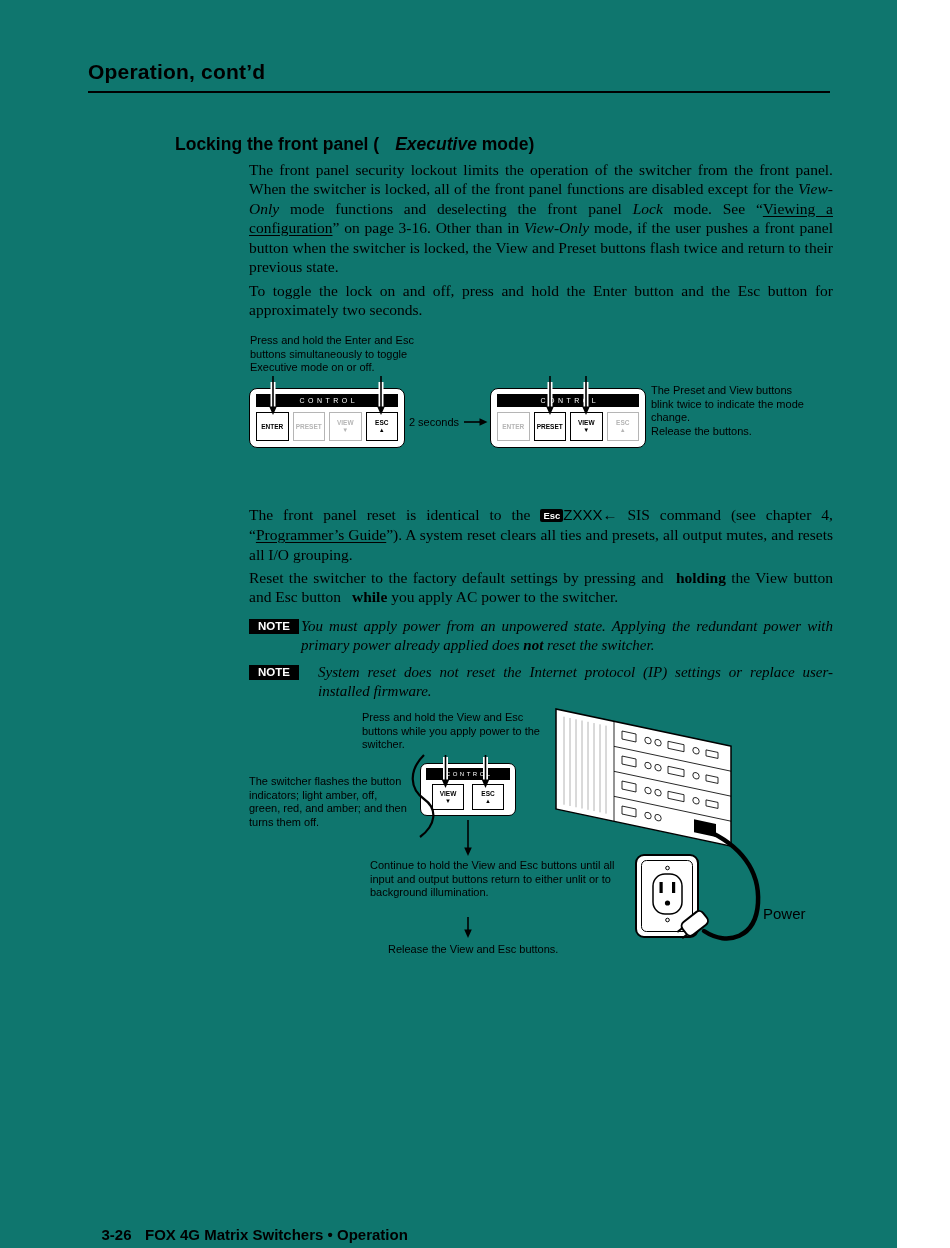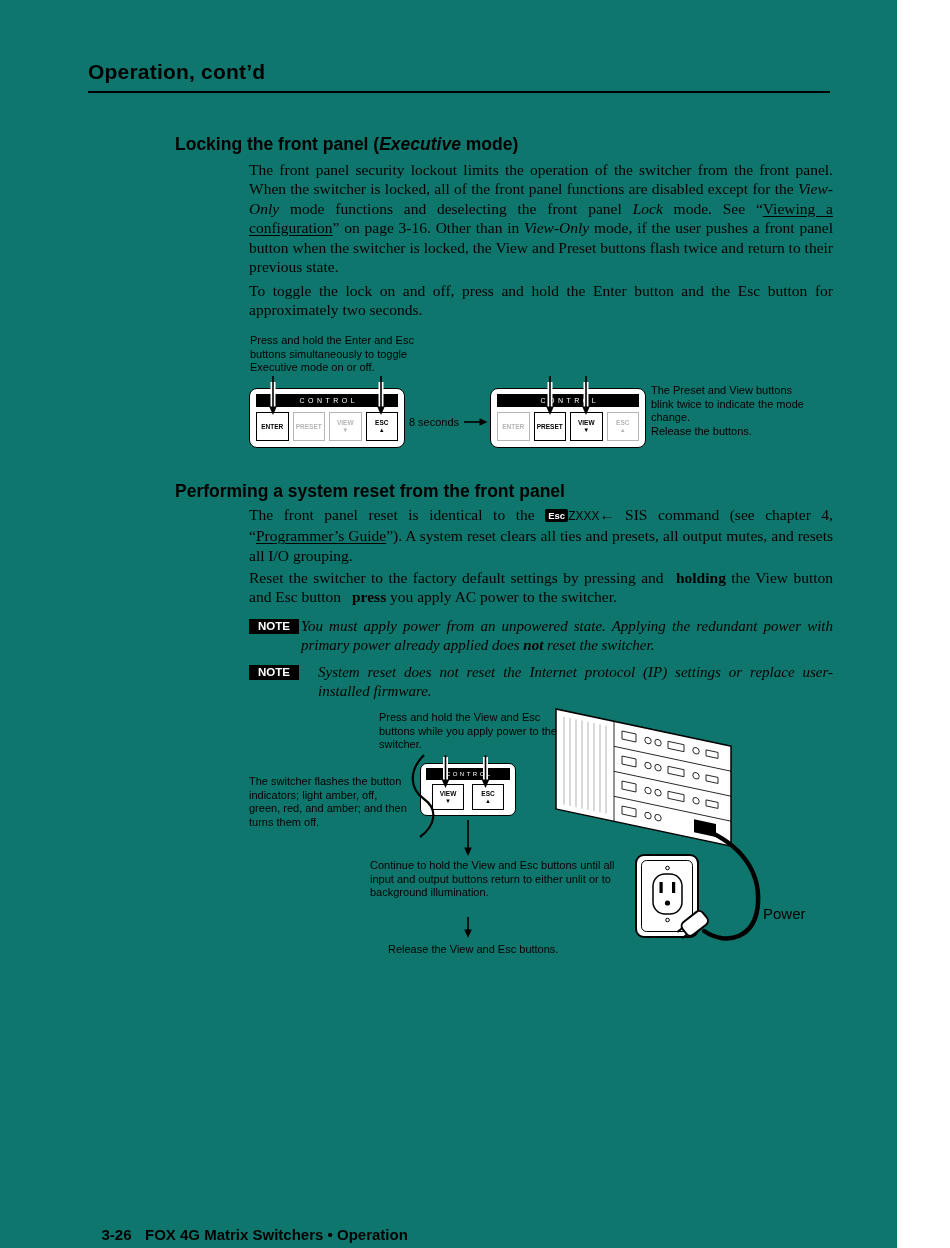--- a/index.html
+++ b/index.html
@@ -3,21 +3,21 @@
 <meta charset="utf-8">
 <style>
   * { margin:0; padding:0; box-sizing:border-box; }
   html,body { background:#fff; }
   .page { position:relative; width:897px; height:1248px; background:#0f766e; color:#000;
           font-family:"Liberation Serif", serif; overflow:hidden; }
   .abs { position:absolute; }
   .h1 { font-family:"Liberation Sans", sans-serif; font-weight:bold; font-size:21px; letter-spacing:.2px; }
   .rule { height:2px; background:#000; }
   .h2 { font-family:"Liberation Sans", sans-serif; font-weight:bold; font-size:17.5px; }
-  .h2 .bi { font-style:italic; }
+  .h2 .bi { font-style:italic;margin-left:16px; }
   .body { font-size:15.5px; line-height:19.4px; text-align:justify; }
   .body em { font-style:italic; }
   .body b { font-weight:bold;padding-left:7px; }
   .ulink { text-decoration:underline; text-underline-offset:2px; }
   .cap { font-family:"Liberation Sans", sans-serif; font-size:11px; line-height:13.5px; color:#000; }
   .panel { border:1.6px solid #000; border-radius:8px; background:#fff; }
   .cbar { background:#000; color:#fff; font-family:"Liberation Sans", sans-serif; font-size:7px;
           letter-spacing:3.5px; text-align:center; height:13px; line-height:13px; margin:5px 6px 0;
           text-indent:3.5px; }
   .btnrow { display:flex; gap:4px; padding:5px 6px 6px; }
@@ -30,21 +30,21 @@
   .panel.small .cbar { font-size:6px; letter-spacing:2.5px; height:12px; line-height:12px; margin:4px 5px 0; text-indent:2.5px; }
   .panel.small .btnrow { padding:4px 8px 5px; gap:8px; }
   .panel.small .pbtn { flex:none; width:32px; height:26px; }
   .notebadge { background:#000; color:#fff; font-family:"Liberation Sans", sans-serif; font-weight:bold;
                font-size:11.5px; line-height:15px; padding:0 9px; display:inline-block; }
   .noteit { font-style:italic; font-size:15px; line-height:19.3px; text-align:justify; }
   .noteit .bi { font-weight:bold; }
   .esckey { display:inline-block; background:#000; color:#fff; font-family:"Liberation Sans", sans-serif;
             font-weight:bold; font-size:9.5px; line-height:11px; padding:1px 3px; border-radius:2px;
             vertical-align:1px; }
-  .cmdtxt { font-family:"Liberation Sans", sans-serif; font-size:12px; }
+  .cmdtxt { font-family:"Liberation Sans", sans-serif; font-size:15px; }
   .rettxt { font-weight:bold; font-size:15px; }
   .powerlabel { font-family:"Liberation Sans", sans-serif; font-size:15px;margin-top:36px; }
   .footer { font-family:"Liberation Sans", sans-serif; font-weight:bold; font-size:15px; }
   .footer .pn { display:inline-block; width:57px;text-align:center; }
   svg { display:block; pointer-events:none; }
 </style>
 </head>
 <body>
 
 <div class="page">
@@ -75,21 +75,21 @@
             <span>VIEW</span>
             <span class="tri">▼</span>
           </div>
         <div class="pbtn">
             <span>ESC</span>
             <span class="tri">▲</span>
           </div>
       </div>
     </div>
 
-    <div class="abs cap" style="left:157px;top:84px;width:56px;text-align:center;">8 seconds</div>
+    <div class="abs cap" style="left:157px;top:84px;width:56px;text-align:center;">2 seconds</div>
 
     <div class="panel abs" style="left:241px;top:56px;width:156px;">
       <div class="cbar">CONTROL</div>
       <div class="btnrow">
         <div class="pbtn dim">
             <span>ENTER</span>
           </div>
         <div class="pbtn">
             <span>PRESET</span>
           </div>
@@ -126,25 +126,24 @@
       <g fill="#000">
         <polygon points="24,83 20.2,74.5 27.8,74.5"></polygon>
         <polygon points="132,83 128.2,74.5 135.8,74.5"></polygon>
         <polygon points="301,83 297.2,74.5 304.8,74.5"></polygon>
         <polygon points="337,83 333.2,74.5 340.8,74.5"></polygon>
         <polygon points="238.5,90 230.5,86.2 230.5,93.8"></polygon>
       </g>
     </svg>
   </div>
 
-  <div class="abs h2" style="left:175px;top:481px;">Performing a system reset from the front panel</div>
 
   <div class="abs body" style="left:249px;top:505px;width:584px;"><span>The front panel reset is identical to the </span><span class="esckey">Esc</span><span class="cmdtxt">ZXXX</span><span class="rettxt">←</span><span> SIS command (see chapter 4, “</span><span class="ulink">Programmer’s Guide</span><span>”).  A system reset clears all ties and presets, all output mutes, and resets all I/O grouping.</span></div>
 
-  <div class="abs body" style="left:249px;top:568px;width:584px;"><span>Reset the switcher to the factory default settings by pressing and </span><b>holding</b><span> the View button and Esc button </span><b>press</b><span> you apply AC power to the switcher.</span></div>
+  <div class="abs body" style="left:249px;top:568px;width:584px;"><span>Reset the switcher to the factory default settings by pressing and </span><b>holding</b><span> the View button and Esc button </span><b>while</b><span> you apply AC power to the switcher.</span></div>
 
   <div class="abs" style="left:249px;top:617px;width:584px;">
     <span class="notebadge abs" style="left:0;top:2px;">NOTE</span>
     <div class="noteit" style="margin-left:52px;"><span>You must apply power from an unpowered state.  Applying the redundant power with primary power already applied does </span><span class="bi">not</span><span> reset the switcher.</span></div>
   </div>
 
   <div class="abs" style="left:249px;top:663px;width:584px;">
     <span class="notebadge abs" style="left:0;top:2px;">NOTE</span>
     <div class="noteit" style="margin-left:69px;">System reset does not reset the Internet protocol (IP) settings or replace user-installed firmware.</div>
   </div>
@@ -243,21 +242,21 @@
         <line x1="380" y1="212" x2="380" y2="227"></line>
       </g>
       <g fill="#000">
         <polygon points="357.5,83 353.7,74.5 361.3,74.5"></polygon>
         <polygon points="397.5,83 393.7,74.5 401.3,74.5"></polygon>
         <polygon points="380,151 376.2,142.5 383.8,142.5"></polygon>
         <polygon points="380,233 376.2,224.5 383.8,224.5"></polygon>
       </g>
     </svg>
 
-    <div class="abs cap" style="left:291px;top:6px;width:200px;">Press and hold the View and Esc buttons while you apply power to the switcher.</div>
+    <div class="abs cap" style="left:274px;top:6px;width:200px;">Press and hold the View and Esc buttons while you apply power to the switcher.</div>
     <div class="abs cap" style="left:161px;top:70px;width:160px;">The switcher flashes the button indicators; light amber, off, green, red, and amber; and then turns them off.</div>
     <div class="abs cap" style="left:282px;top:154px;width:248px;">Continue to hold the View and Esc buttons until all input and output buttons return to either unlit or to background illumination.</div>
     <div class="abs cap" style="left:300px;top:238px;width:220px;">Release the View and Esc buttons.</div>
     <div class="abs powerlabel" style="left:675px;top:164px;">Power</div>
   </div>
 
   <div class="abs footer" style="left:88px;top:1226px;">
     <span class="pn">3-26</span><span>FOX 4G Matrix Switchers • Operation</span>
   </div>
 

